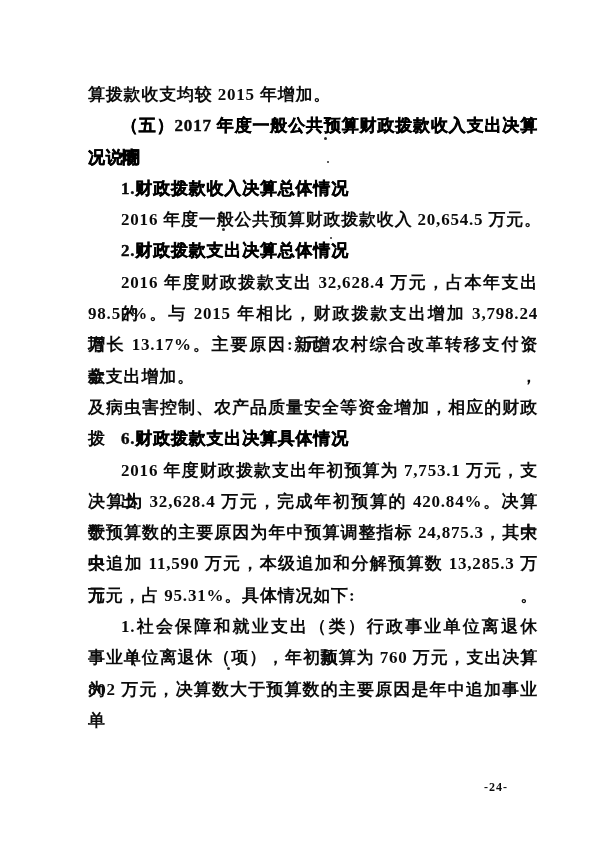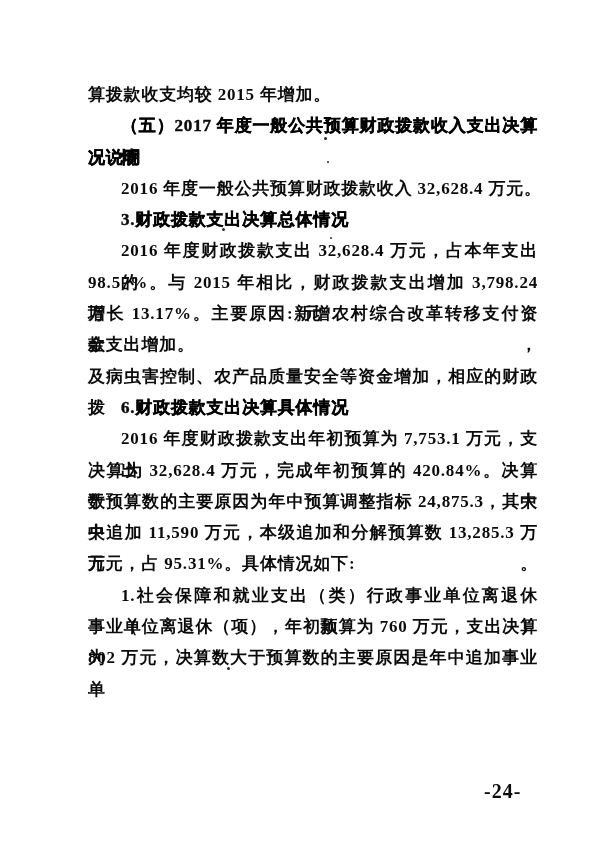--- a/index.html
+++ b/index.html
@@ -41,21 +41,21 @@
     padding-left: 33px;
   }
   .line.heading {
     font-weight: 900;
     -webkit-text-stroke: 0.4px #000;
   }
   .page-number {
     position: absolute;
     left: 484px;
     top: 780px;
-    font-size: 20px;
+    font-size: 12px;
     font-weight: 700;
     color: #0b0b0b;
     letter-spacing: 1px;
   }
   .speck {
     position: absolute;
     background: #2a2a2a;
     border-radius: 50%;
   }
   .speck.s1 { left: 324px; top: 137px; width: 3px; height: 3px; }
@@ -66,22 +66,23 @@
 </style>
 </head>
 <body>
 
 <div class="page">
 
   <div class="text-block">
       <div class="line">算拨款收支均较 2015 年增加。</div>
       <div class="line indent justify heading">（五）2017 年度一般公共预算财政拨款收入支出决算情</div>
       <div class="line heading">况说明</div>
-      <div class="line indent">2016 年度一般公共预算财政拨款收入 32,628.4 万元。</div>
-      <div class="line indent heading">3.财政拨款支出决算总体情况</div>
+      <div class="line indent heading">1.财政拨款收入决算总体情况</div>
+      <div class="line indent">2016 年度一般公共预算财政拨款收入 20,654.5 万元。</div>
+      <div class="line indent heading">2.财政拨款支出决算总体情况</div>
       <div class="line indent justify">2016 年度财政拨款支出 32,628.4 万元，占本年支出的</div>
       <div class="line justify">98.57%。与 2015 年相比，财政拨款支出增加 3,798.24 万元，</div>
       <div class="line justify">增长 13.17%。主要原因:新增农村综合改革转移支付资金，</div>
       <div class="line">款支出增加。</div>
       <div class="line justify">及病虫害控制、农产品质量安全等资金增加，相应的财政拨</div>
       <div class="line indent heading">6.财政拨款支出决算具体情况</div>
       <div class="line indent justify">2016 年度财政拨款支出年初预算为 7,753.1 万元，支出</div>
       <div class="line justify">决算为 32,628.4 万元，完成年初预算的 420.84%。决算数大</div>
       <div class="line justify">于预算数的主要原因为年中预算调整指标 24,875.3，其中中</div>
       <div class="line justify">央追加 11,590 万元，本级追加和分解预算数 13,285.3 万元。</div>

